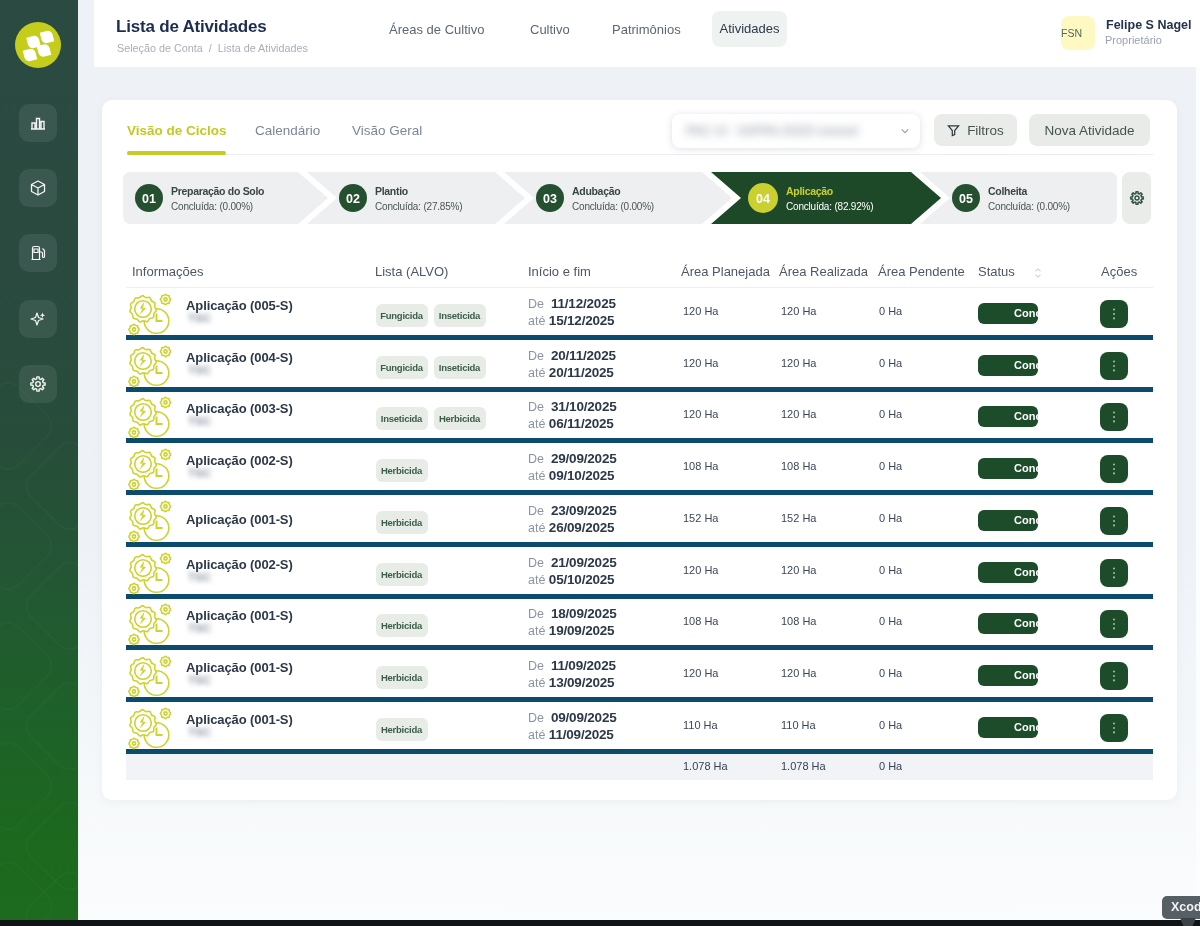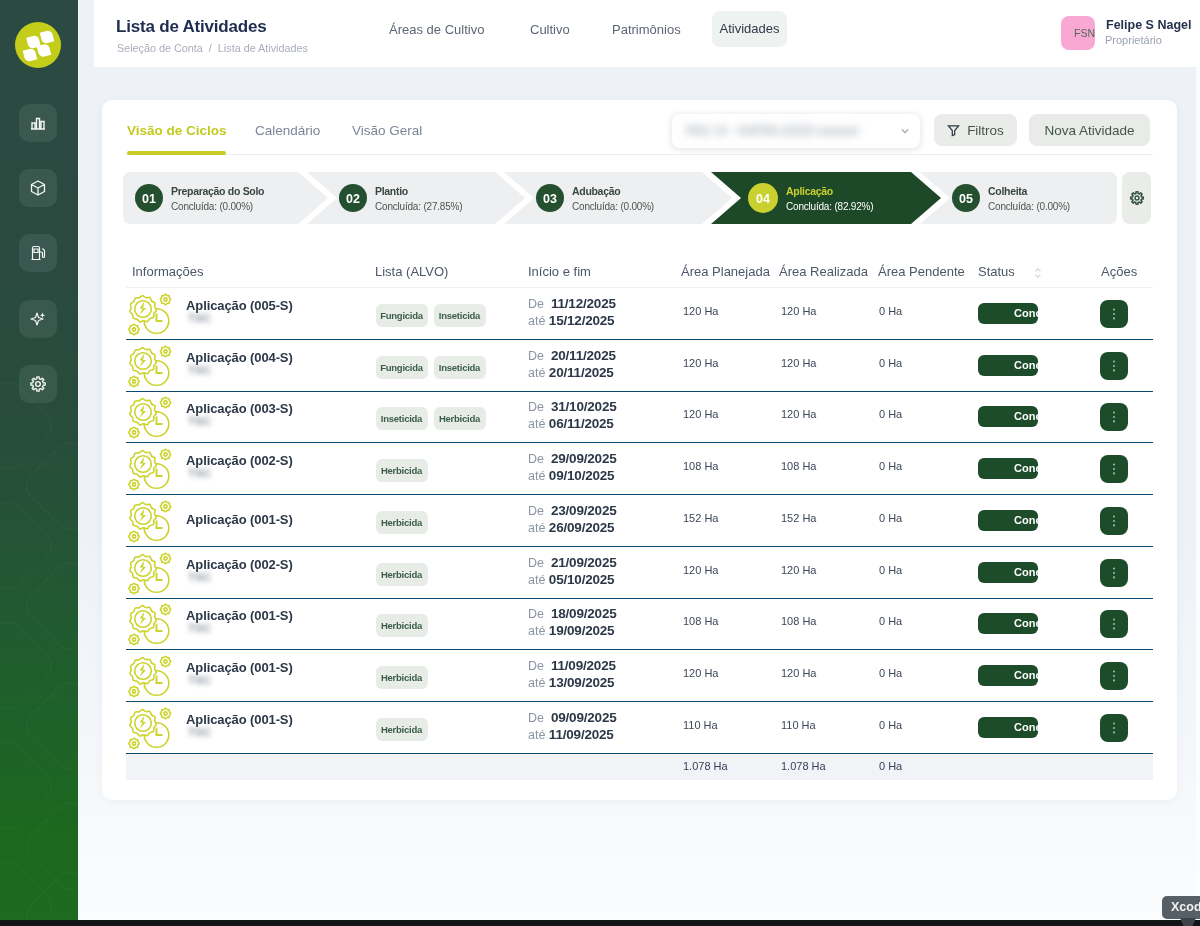--- a/index.html
+++ b/index.html
@@ -14,22 +14,22 @@
 #logo { position:absolute; left:15px; top:22px; width:46px; height:46px; border-radius:50%; background:#c5cd1b; }
 .pat { position:absolute; border:2px solid rgba(255,255,255,0.025); border-radius:16px; }
 
 
 #header { position:absolute; left:94px; top:0; width:1122px; height:67px; background:#fff; z-index:4; }
 #title { position:absolute; left:22px; top:17px; font-size:17px; font-weight:bold; color:#1e2c4f; letter-spacing:-0.2px; }
 #crumb { position:absolute; left:23px; top:42px; font-size:10.8px; color:#a8aeba; }
 .nav { position:absolute; top:22px; font-size:13px; color:#5d6675; }
 #navpill { position:absolute; left:618px; top:11px; width:75px; height:36px; background:#eef2f1; border-radius:8px;
   font-size:13px; color:#2e3947; text-align:center; line-height:36px; }
-#fsn { position:absolute; left:967px; top:16px; width:34px; height:34px; background:#f9a8d4; border-radius:8px;
-  font-size:10.5px; color:#4e6a58; text-align:right; line-height:34px; }
+#fsn { position:absolute; left:967px; top:16px; width:34px; height:34px; background:#fef9c3; border-radius:8px;
+  font-size:10.5px; color:#4e6a58; text-align:left; line-height:34px; }
 #uname { position:absolute; left:1012px; top:18px; font-size:12.5px; font-weight:bold; color:#24324d; }
 #urole { position:absolute; left:1011px; top:34px; font-size:11px; color:#9aa2b0; }
 
 
 #card { position:absolute; left:102px; top:100px; width:1075px; height:700px; background:#fff; border-radius:10px;
   box-shadow:0 2px 10px rgba(40,60,90,0.05); z-index:3; }
 .tab { position:absolute; top:23px; font-size:13.5px; font-weight:bold; }
 #tabline { position:absolute; left:24px; top:54px; width:1027px; height:1px; background:#ececf0; }
 #tabu { position:absolute; left:25px; top:51px; width:99px; height:4px; background:#c6cc24; border-radius:2px; }
 
@@ -44,21 +44,21 @@
 
 
 #stepper { position:absolute; left:21px; top:72px; }
 #gearbtn { position:absolute; left:1020px; top:72px; width:29px; height:52px; background:#e9ece9; border-radius:8px; }
 #gearbtn svg { position:absolute; left:50%; top:50%; transform:translate(-50%,-50%); }
 
 
 #table { position:absolute; left:24px; top:150px; width:1027px; }
 .th { position:absolute; top:14px; font-size:13px; color:#4d5769; }
 #thline { position:absolute; left:0; top:37px; width:1027px; height:1px; background:#edeff2; }
-.row { position:absolute; left:0; width:1027px; height:52px; border-bottom:1px solid #0c4a6e; box-sizing:border-box; }
+.row { position:absolute; left:0; width:1027px; height:52px; border-bottom:5px solid #0c4a6e; box-sizing:border-box; }
 .ricon { position:absolute; left:2px; top:4px; }
 .rtitle { position:absolute; left:60px; top:10px; font-size:13px; font-weight:bold; color:#2c3848; letter-spacing:-0.1px; }
 .rtitle.c { top:17px; }
 .rsub { position:absolute; left:62px; top:24px; font-size:11.5px; font-weight:bold; color:#8d95a1; filter:blur(2.5px); }
 .tag { position:absolute; top:16px; height:23px; width:52px; background:#e7ece7; border-radius:6px; font-size:9.5px; font-weight:bold;
   letter-spacing:-0.25px; color:#3b5d4a; display:flex; align-items:center; justify-content:center; }
 .dt { position:absolute; left:402px; font-size:12.5px; color:#8b94a4; }
 .dt b { color:#2c3848; font-size:13.5px; letter-spacing:-0.2px; }
 .d1 { top:8px; } .d2 { top:25px; }
 .ar { position:absolute; font-size:11px; color:#3c4759; top:17px; }

